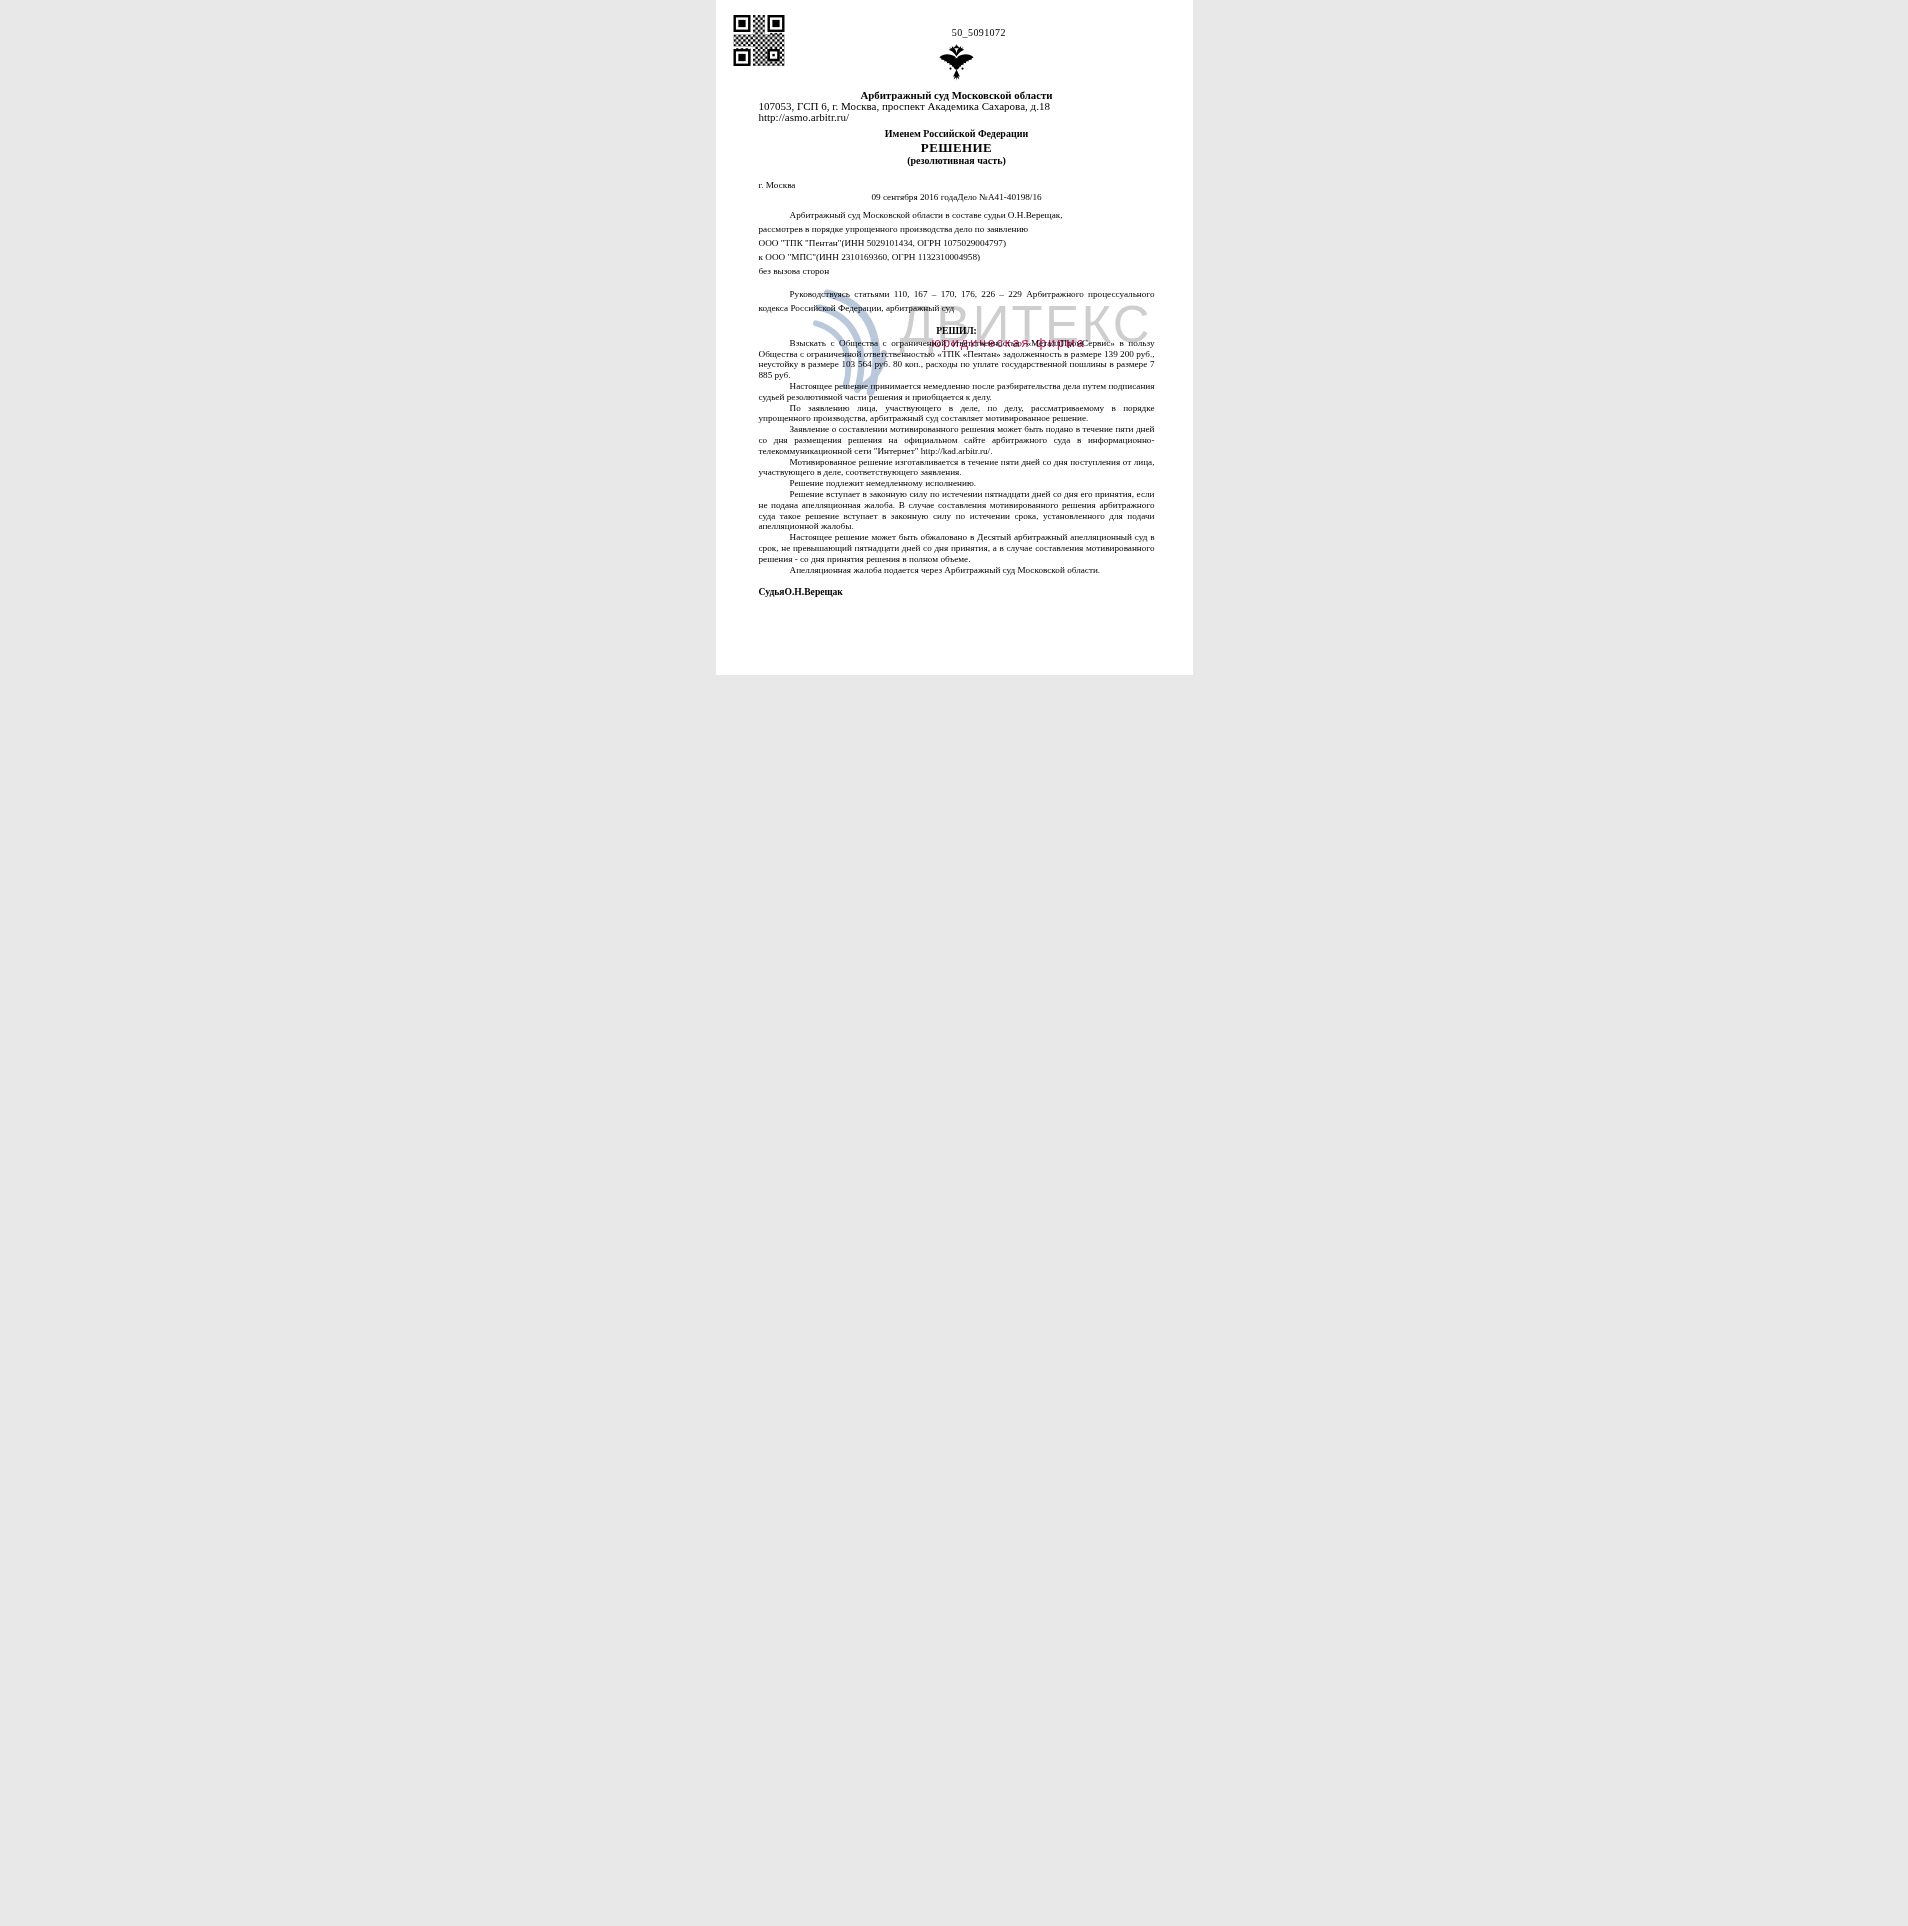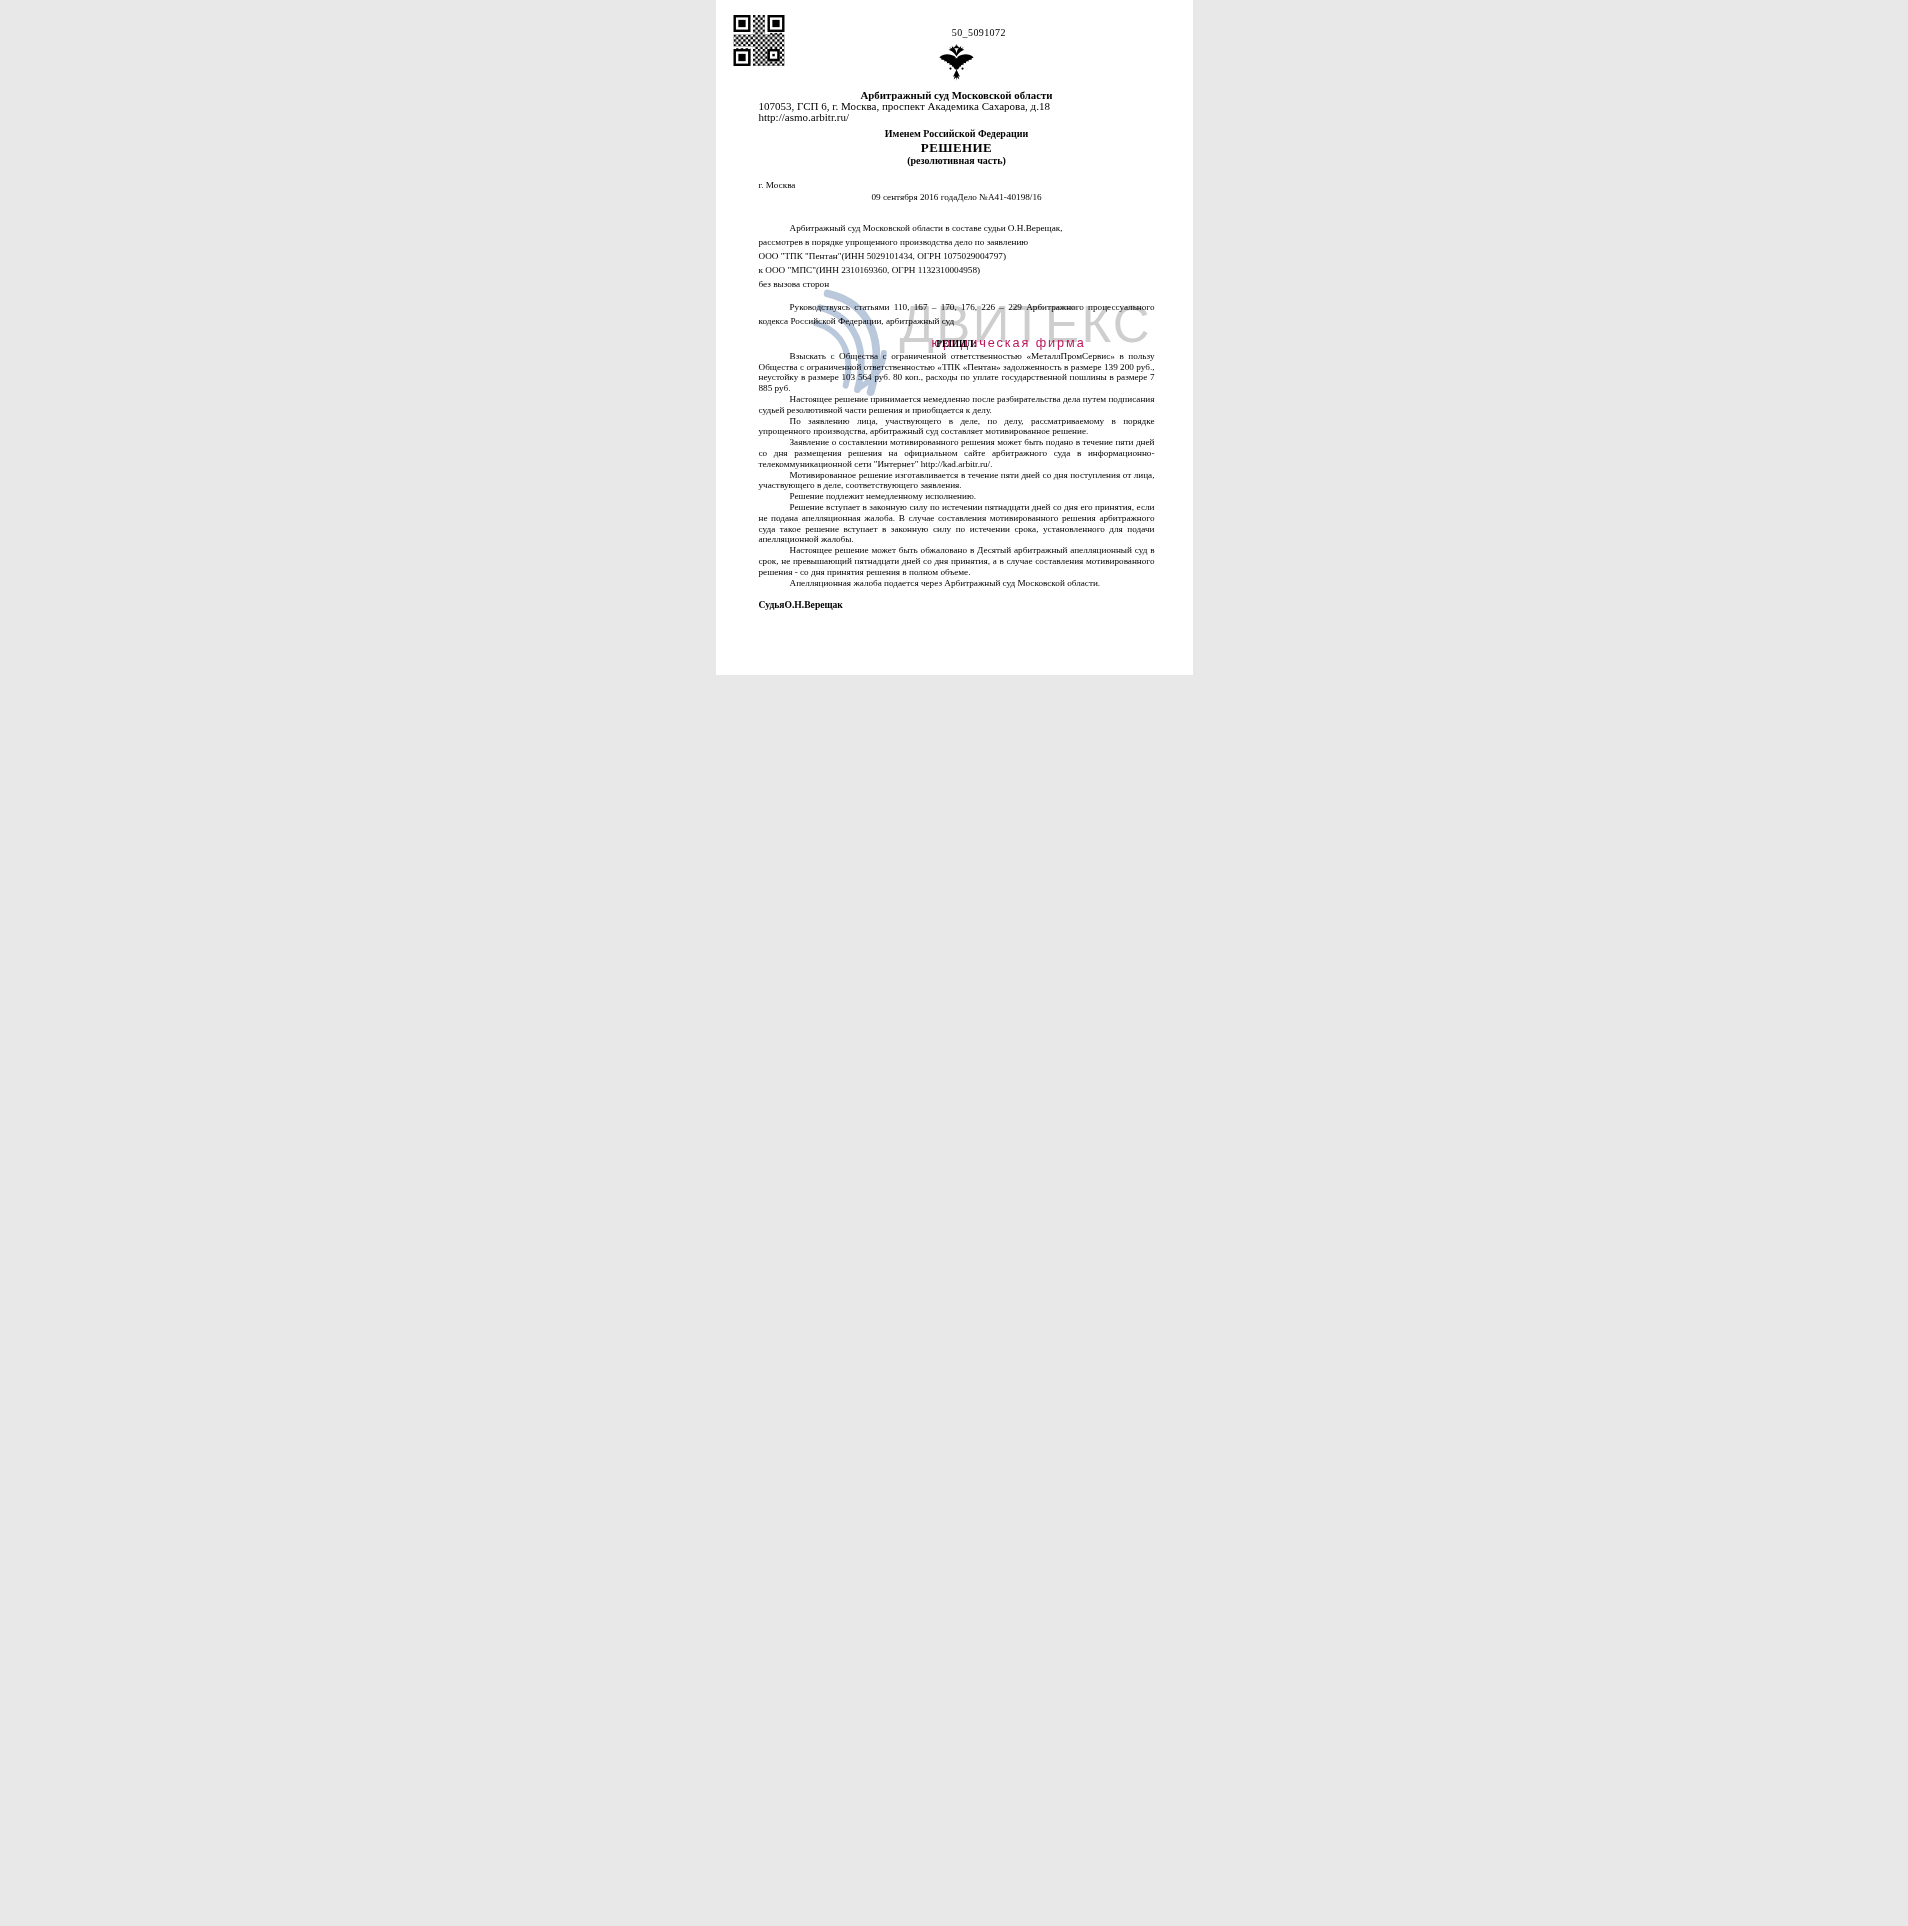--- a/index.html
+++ b/index.html
@@ -22,21 +22,21 @@
   .addr,.url{font-size:11px;line-height:11.6px;}
   .in-name{font-size:10px;font-weight:bold;text-align:center;margin-top:4.6px;line-height:12.3px;}
   .decision-title{font-size:13px;font-weight:bold;text-align:center;line-height:14px;letter-spacing:0.4px;}
   .decision-part{font-size:10px;font-weight:bold;text-align:center;line-height:12.3px;}
 
   
   .city{font-size:9.2px;margin-top:13px;line-height:11.6px;}
   .date-row{display:flex;justify-content:center;font-size:9.2px;line-height:11.6px;}
 
   
-  .intro{margin-top:18px;}
+  .intro{margin-top:5px;}
   .intro p{margin:0;font-size:9.2px;line-height:14px;}
   .indent{text-indent:31px;}
   .just{text-align:justify;}
   .ruling{margin-top:9.2px !important;}
 
   
   .reshil{font-size:9.6px;font-weight:bold;text-align:center;margin-top:10px;line-height:11.6px;}
   .res p{margin:0;font-size:9.2px;line-height:10.8px;text-align:justify;text-indent:31px;}
   .res{margin-top:0.8px;}
 

